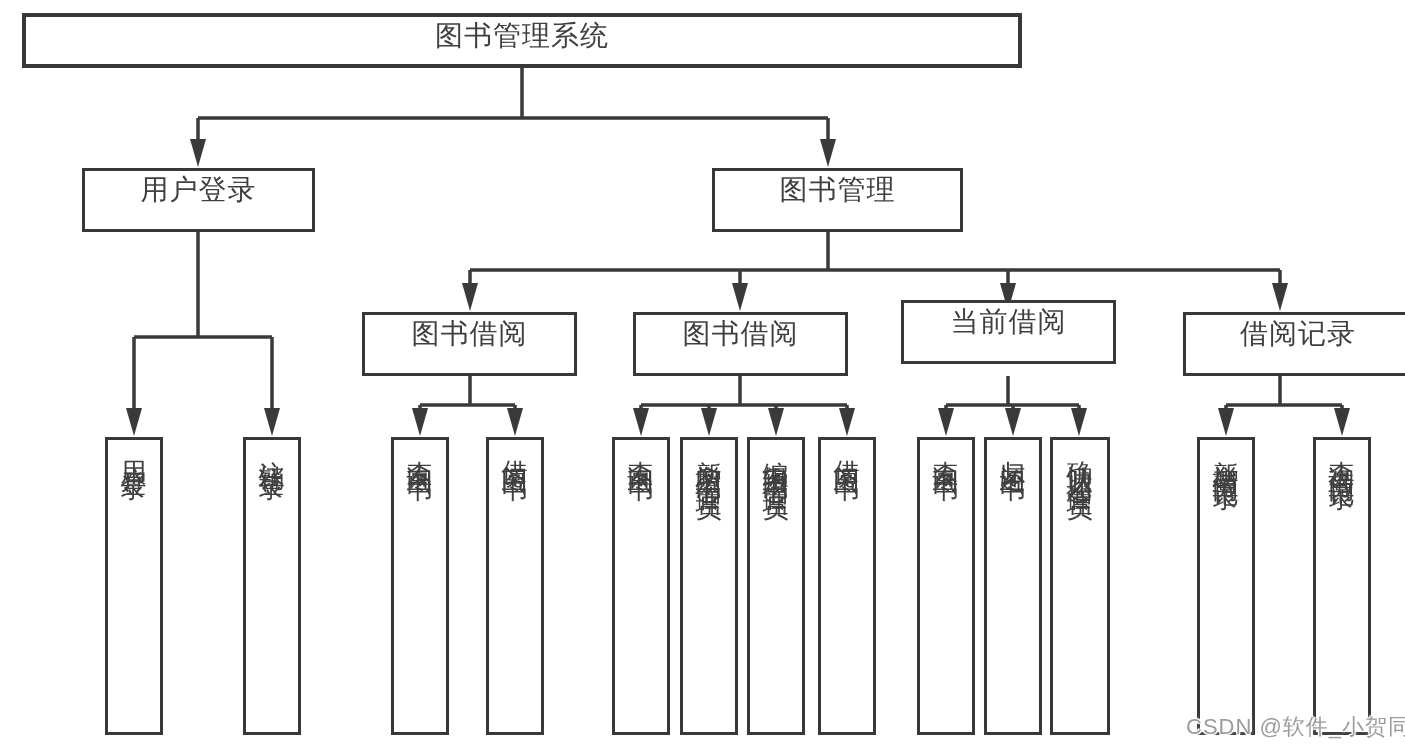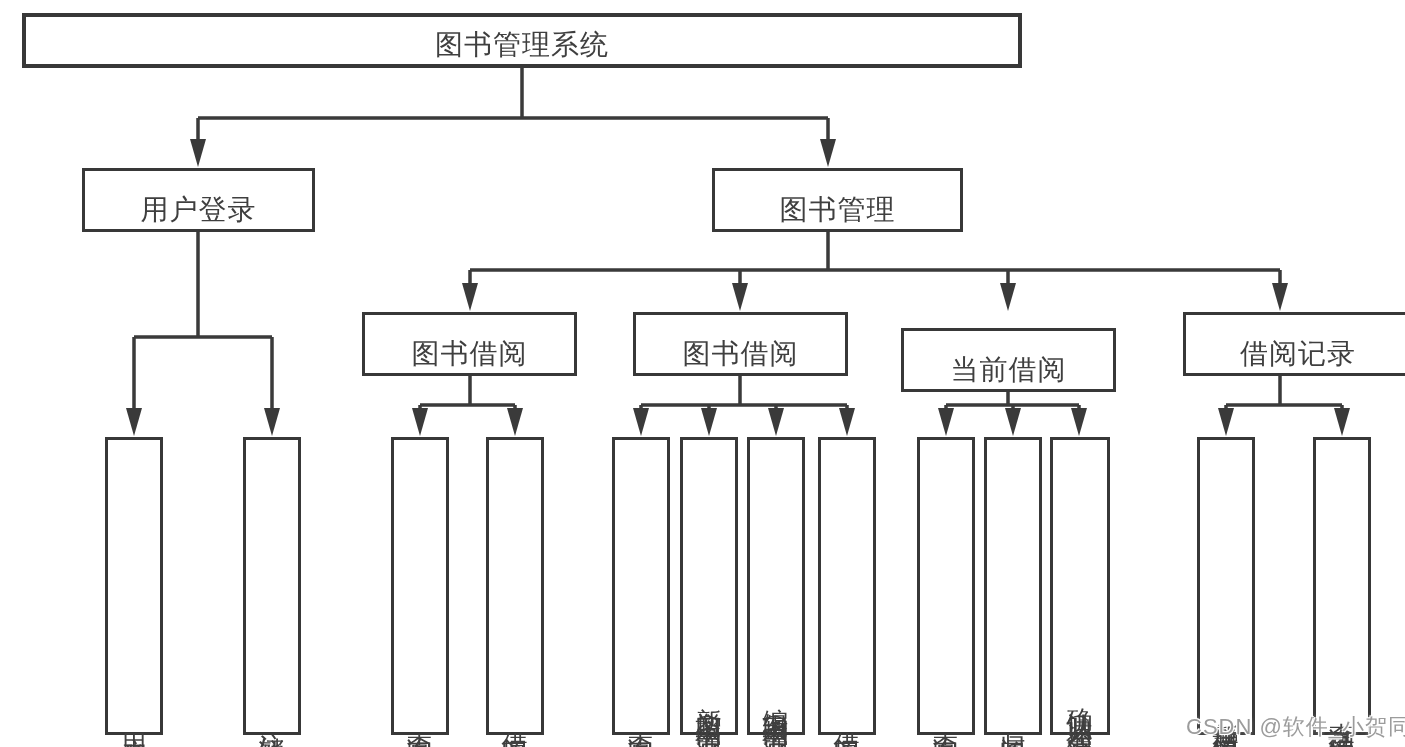--- a/index.html
+++ b/index.html
@@ -3,21 +3,21 @@
 <meta charset="utf-8">
 <style>
   html,body{margin:0;padding:0;background:#fff;}
   .canvas{
     position:relative;width:1405px;height:747px;background:#ffffff;
     font-family:"Liberation Sans",sans-serif;color:#3f3f3f;overflow:hidden;
   }
   .connector-layer{position:absolute;left:0;top:0;width:1405px;height:747px;z-index:1;}
   .box{
     position:absolute;box-sizing:border-box;background:#ffffff;
-    border:3px solid #383838;display:flex;align-items:flex-end;justify-content:center;
+    border:3px solid #383838;display:flex;align-items:flex-start;justify-content:center;
     z-index:2;font-size:28px;letter-spacing:1px;white-space:nowrap;
   }
   .root-box{border-width:4px;}
   .vbox{font-size:26px;}
   .vtext{
     writing-mode:vertical-rl;text-orientation:mixed;
     letter-spacing:5px;line-height:1;white-space:nowrap;
   }
   .watermark{
     position:absolute;z-index:3;font-size:22px;letter-spacing:1px;
@@ -90,21 +90,21 @@
   <div class="box" style="left:712px;top:168px;width:251px;height:64px;">
     <span>图书管理</span>
   </div>
 
   <div class="box" style="left:362px;top:312px;width:215px;height:64px;">
     <span>图书借阅</span>
   </div>
   <div class="box" style="left:633px;top:312px;width:215px;height:64px;">
     <span>图书借阅</span>
   </div>
-  <div class="box" style="left:901px;top:328px;width:215px;height:64px;">
+  <div class="box" style="left:901px;top:300px;width:215px;height:64px;">
     <span>当前借阅</span>
   </div>
   <div class="box" style="left:1183px;top:312px;width:230px;height:64px;">
     <span>借阅记录</span>
   </div>
 
   <div class="box vbox" style="left:105px;top:437px;width:58px;height:298px;">
     <span class="vtext">用户登录</span>
   </div>
   <div class="box vbox" style="left:243px;top:437px;width:58px;height:298px;">

